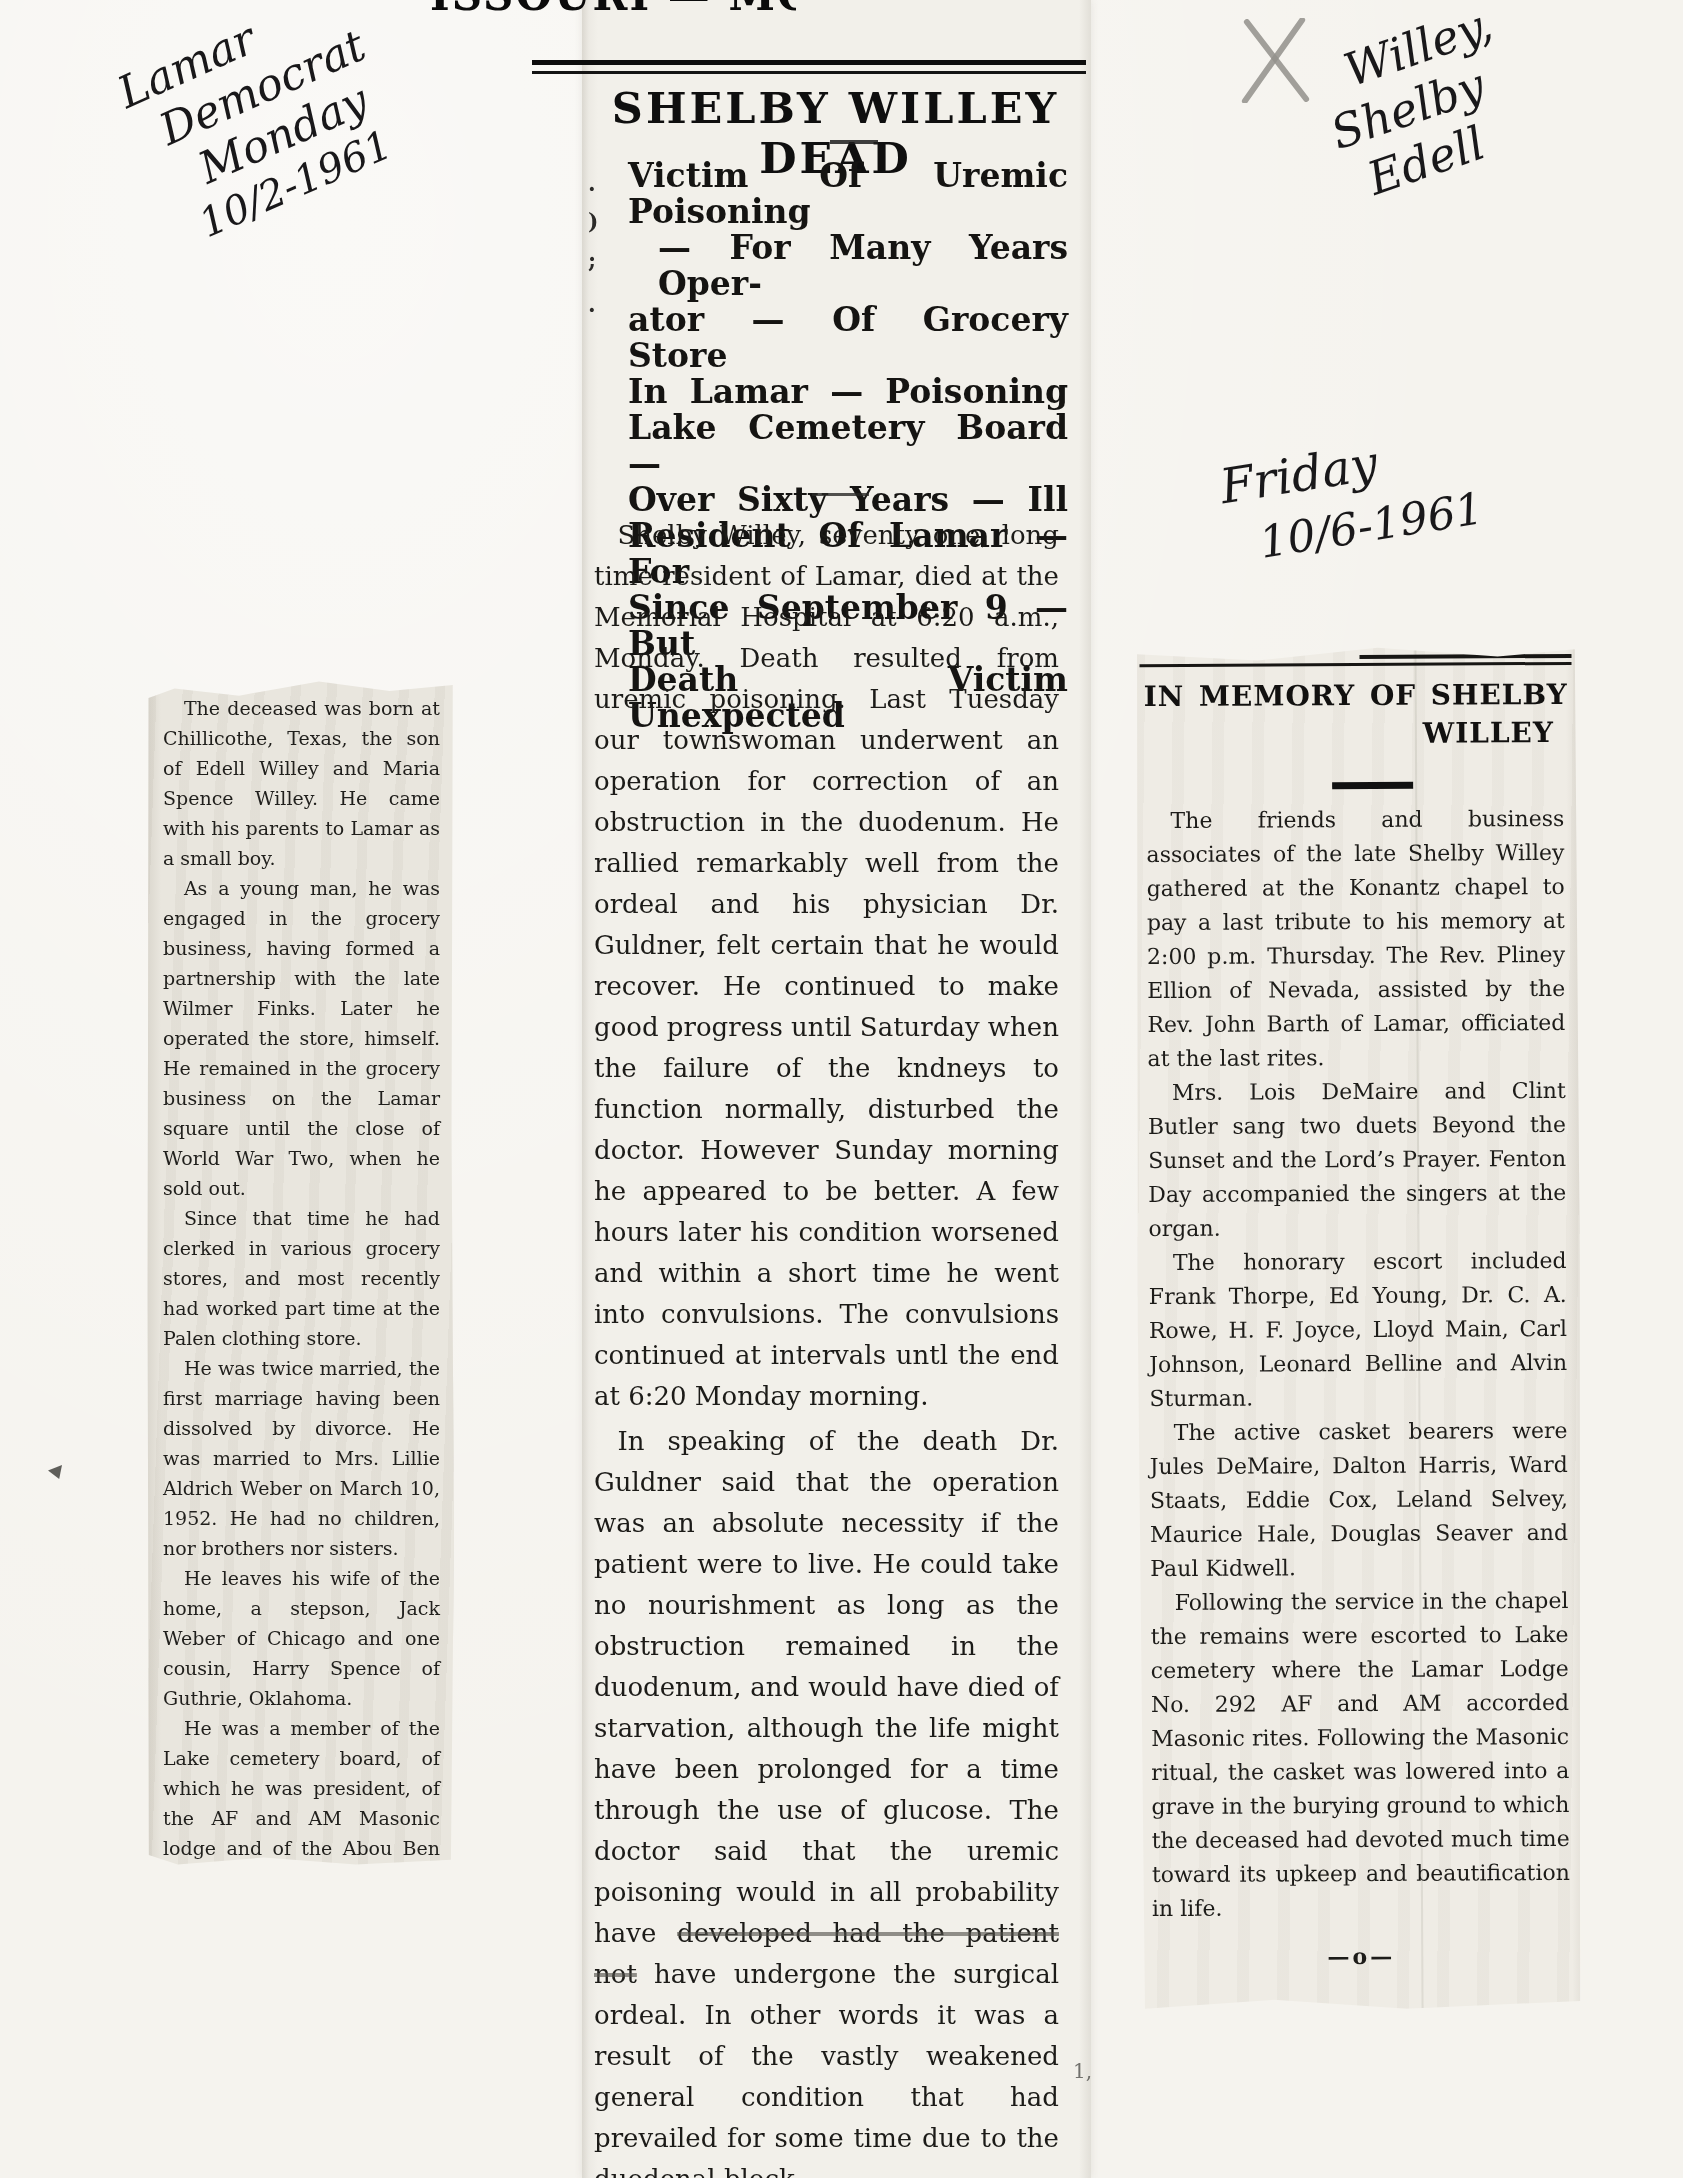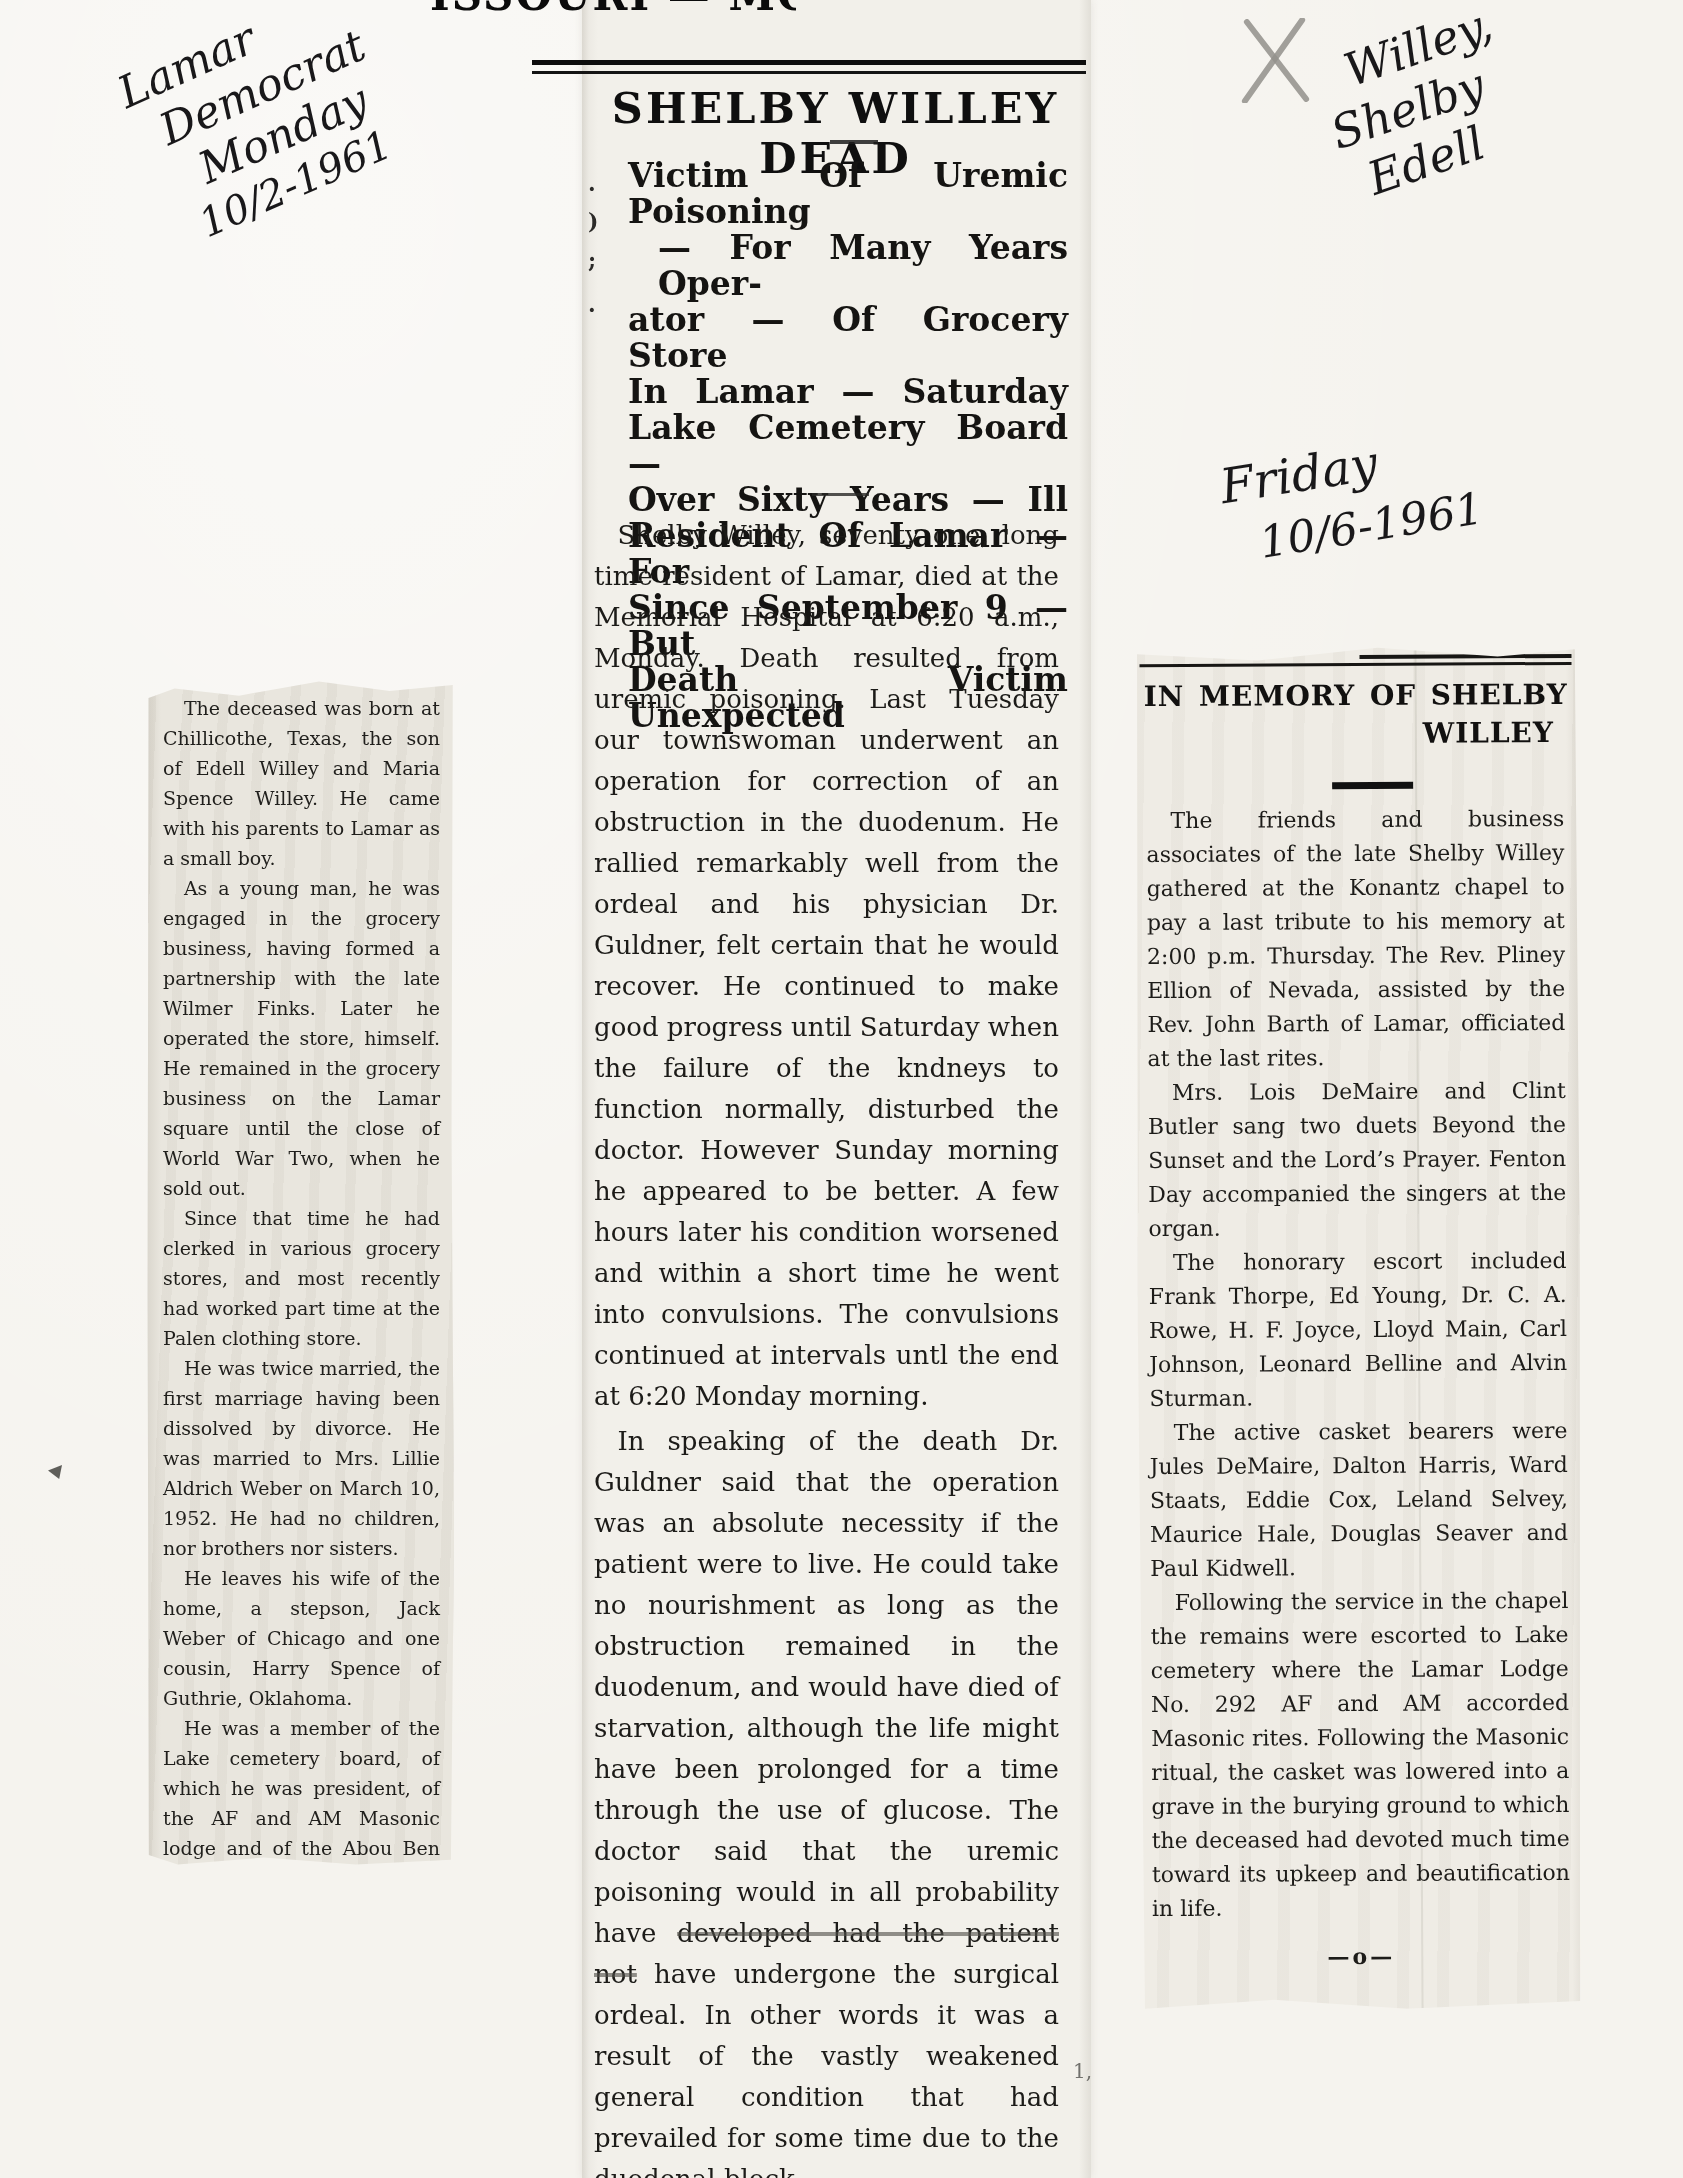--- a/index.html
+++ b/index.html
@@ -172,21 +172,21 @@
     <div class="margin-mark m0">.</div>
     <div class="margin-mark m1">)</div>
     <div class="margin-mark m2">;</div>
     <div class="margin-mark m3">.</div>
   </div>
 
   <div id="subhead">
     <div class="sh-line">Victim Of Uremic Poisoning</div>
     <div class="sh-line indent">— For Many Years Oper-</div>
     <div class="sh-line">ator — Of Grocery Store</div>
-    <div class="sh-line">In Lamar — Saturday</div>
+    <div class="sh-line">In Lamar — Poisoning</div>
     <div class="sh-line">Lake Cemetery Board —</div>
     <div class="sh-line">Over Sixty Years — Ill</div>
     <div class="sh-line">Resident Of Lamar — For</div>
     <div class="sh-line">Since September 9 — But</div>
     <div class="sh-line">Death Victim Unexpected</div>
   </div>
 
   <div id="dash2"></div>
 
   <div id="center-body">

